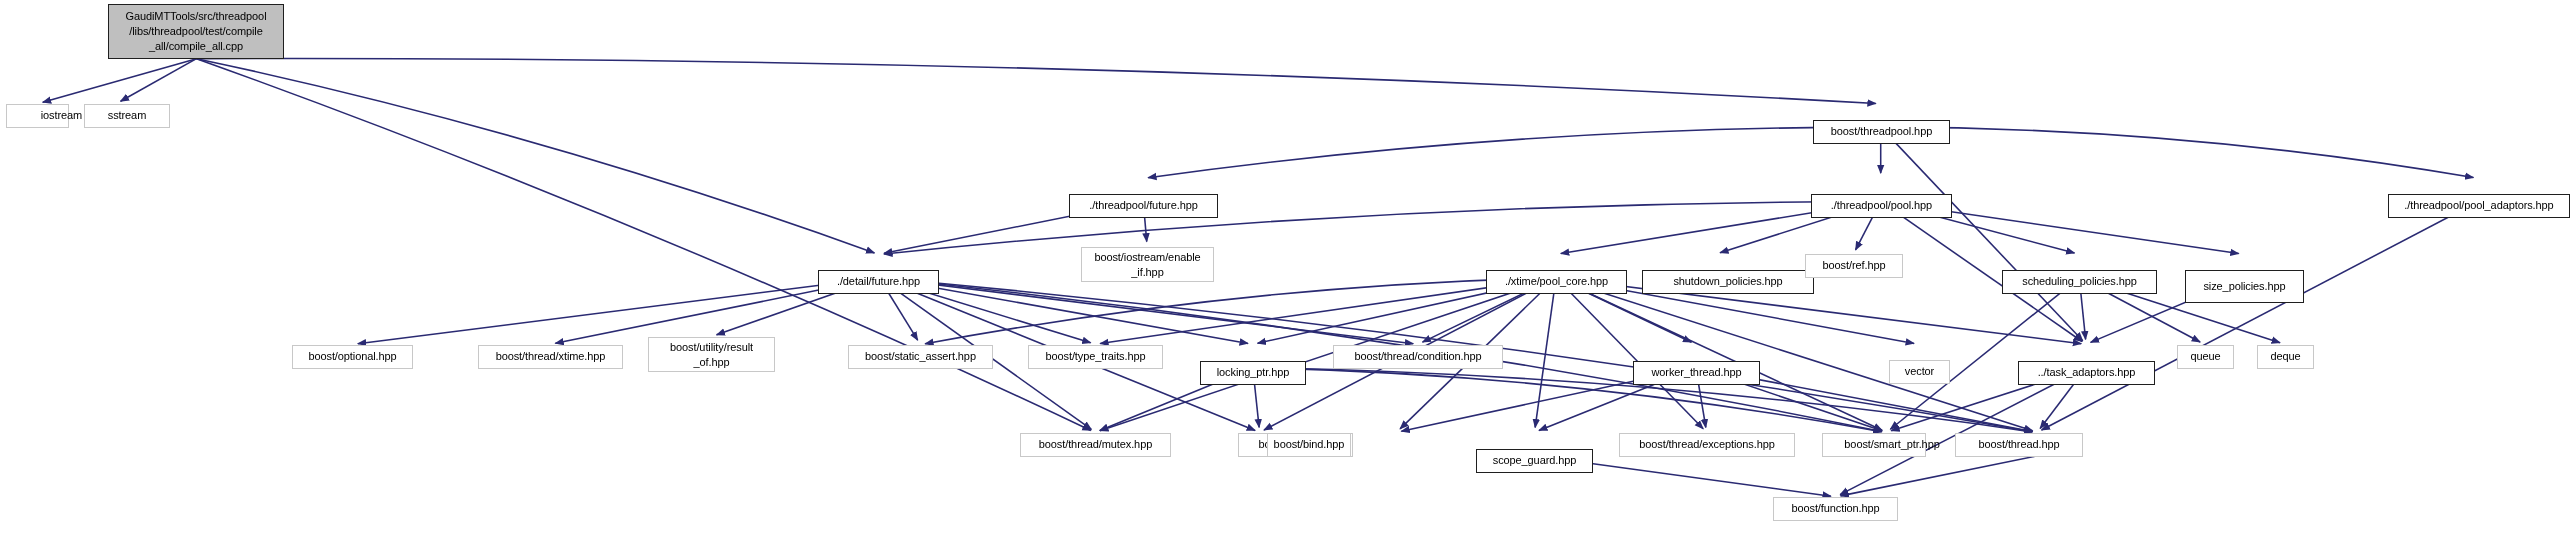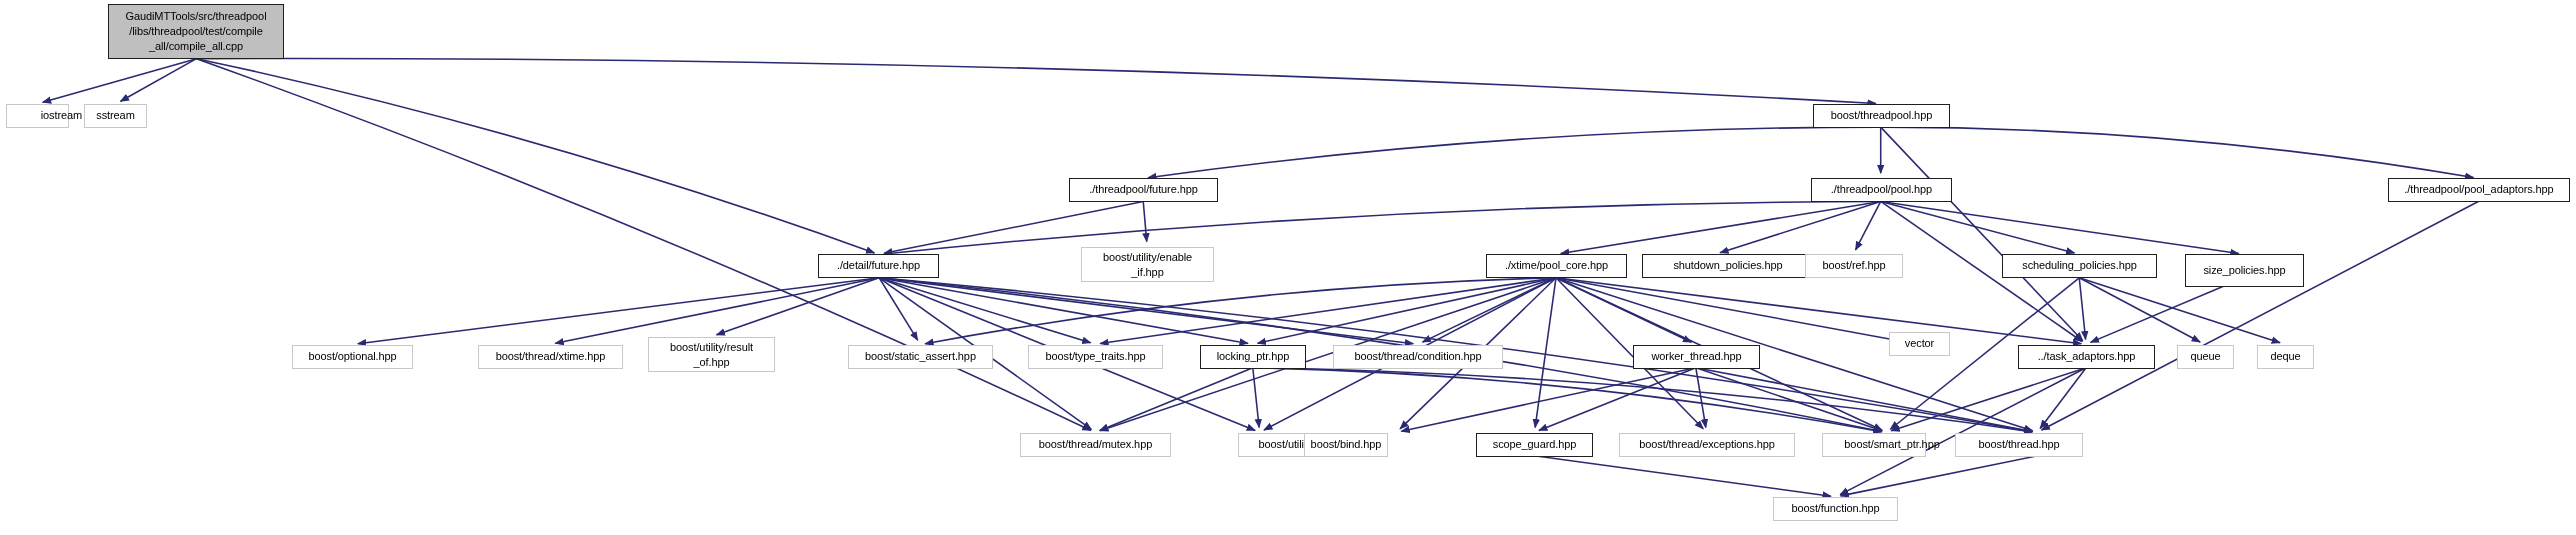--- a/index.html
+++ b/index.html
@@ -21,21 +21,21 @@
     text-align:center;
     font-size:11px;
     line-height:14.7px;
     color:#000000;
     white-space:pre-line;
     background:#ffffff;
     border:1px solid #c8c8c8;
     z-index:3;
     letter-spacing:-0.1px;
   }
-  .node.dark{ border:1.5px solid #1f1f1f; }
+  .node.dark{ border:1.5px solid #1f1f1f;margin-top:16px; }
   .node.root{ background:#bfbfbf; border:1.5px solid #1f1f1f; }
 </style>
 </head>
 <body>
 
 <div id="canvas">
   <svg id="edges" xmlns="http://www.w3.org/2000/svg" viewBox="0 0 2632 547">
       <defs>
         <marker id="arrow" viewBox="0 0 10 10" refX="9" refY="5" markerWidth="6" markerHeight="6" orient="auto-start-reverse">
           <path d="M 0 1 L 10 5 L 0 9 z" fill="#2a2a72"></path>
@@ -102,48 +102,48 @@
       <path d="M 2132 376 Q 2032.378611296386 408.23044928646334 1932.757222592772 440.4608985729267" stroke="#2a2a72" stroke-width="1.6" fill="none" marker-end="url(#arrow)"></path>
       <path d="M 2132 376 Q 2108.5096442199883 407.00726962961494 2085.019288439977 438.01453925922993" stroke="#2a2a72" stroke-width="1.6" fill="none" marker-end="url(#arrow)"></path>
       <path d="M 2132 376 Q 2006.2220079185213 440.85427716701247 1880.4440158370426 505.708554334025" stroke="#2a2a72" stroke-width="1.6" fill="none" marker-end="url(#arrow)"></path>
       <path d="M 1568 466 Q 1719.5229245798891 486.66221698816673 1871.0458491597785 507.3244339763334" stroke="#2a2a72" stroke-width="1.6" fill="none" marker-end="url(#arrow)"></path>
       <path d="M 2082 466 Q 1981.4496051948956 486.50056593113777 1880.8992103897913 507.00113186227554" stroke="#2a2a72" stroke-width="1.6" fill="none" marker-end="url(#arrow)"></path>
     </svg>
 <div class="node root" style="left: 108px; top: 3.9px; width: 176px; height: 55px;">GaudiMTTools/src/threadpool
 /libs/threadpool/test/compile
 _all/compile_all.cpp</div>
     <div class="node" style="left: 5.9px; top: 104px; width: 63px; height: 23.5px; padding-left: 48px;">iostream</div>
-    <div class="node" style="left: 84px; top: 104px; width: 63px; height: 23.5px;">sstream</div>
+    <div class="node" style="left: 84px; top: 104px; width: 86px; height: 23.5px;">sstream</div>
     <div class="node dark" style="left: 1813px; top: 104px; width: 137px; height: 23.5px;">boost/threadpool.hpp</div>
     <div class="node dark" style="left: 1069px; top: 178px; width: 149px; height: 23.5px;">./threadpool/future.hpp</div>
     <div class="node dark" style="left: 1811px; top: 178px; width: 141px; height: 23.5px;">./threadpool/pool.hpp</div>
     <div class="node dark" style="left: 2388px; top: 178px; width: 182px; height: 23.5px;">./threadpool/pool_adaptors.hpp</div>
     <div class="node dark" style="left: 818px; top: 254px; width: 121px; height: 23.5px;">./detail/future.hpp</div>
-    <div class="node" style="left: 1081px; top: 247px; width: 133px; height: 35px;">boost/utility/enable
+    <div class="node" style="left: 1081px; top: 247px; width: 133px; height: 35px;">boost/iostream/enable
 _if.hpp</div>
     <div class="node dark" style="left: 1486px; top: 254px; width: 141px; height: 23.5px;">./xtime/pool_core.hpp</div>
     <div class="node dark" style="left: 1642px; top: 254px; width: 172px; height: 23.5px;">shutdown_policies.hpp</div>
     <div class="node" style="left: 1805px; top: 254px; width: 98px; height: 23.5px;">boost/ref.hpp</div>
     <div class="node dark" style="left: 2002px; top: 254px; width: 155px; height: 23.5px;">scheduling_policies.hpp</div>
     <div class="node dark" style="left: 2185px; top: 254px; width: 119px; height: 33px;">size_policies.hpp</div>
     <div class="node" style="left: 292px; top: 345px; width: 121px; height: 23.5px;">boost/optional.hpp</div>
     <div class="node" style="left: 478px; top: 345px; width: 145px; height: 23.5px;">boost/thread/xtime.hpp</div>
     <div class="node" style="left: 648px; top: 337px; width: 127px; height: 35px;">boost/utility/result
 _of.hpp</div>
     <div class="node" style="left: 848px; top: 345px; width: 145px; height: 23.5px;">boost/static_assert.hpp</div>
     <div class="node" style="left: 1028px; top: 345px; width: 135px; height: 23.5px;">boost/type_traits.hpp</div>
     <div class="node dark" style="left: 1200px; top: 345px; width: 106px; height: 23.5px;">locking_ptr.hpp</div>
     <div class="node" style="left: 1333px; top: 345px; width: 170px; height: 23.5px;">boost/thread/condition.hpp</div>
     <div class="node dark" style="left: 1633px; top: 345px; width: 127px; height: 23.5px;">worker_thread.hpp</div>
-    <div class="node" style="left: 1889px; top: 332px; width: 61px; height: 23.5px;">vector</div>
+    <div class="node" style="left: 1889px; top: 360px; width: 61px; height: 23.5px;">vector</div>
     <div class="node dark" style="left: 2018px; top: 345px; width: 137px; height: 23.5px;">../task_adaptors.hpp</div>
     <div class="node" style="left: 2177px; top: 345px; width: 57px; height: 23.5px;">queue</div>
     <div class="node" style="left: 2257px; top: 345px; width: 57px; height: 23.5px;">deque</div>
     <div class="node" style="left: 1020px; top: 433px; width: 151px; height: 23.5px;">boost/thread/mutex.hpp</div>
     <div class="node" style="left: 1202px; top: 433px; width: 115px; height: 23.5px; margin-left: 36px;">boost/utility.hpp</div>
-    <div class="node" style="left: 1304px; top: 433px; width: 84px; height: 23.5px;">boost/bind.hpp</div>
+    <div class="node" style="left: 1267px; top: 433px; width: 84px; height: 23.5px;">boost/bind.hpp</div>
     <div class="node dark" style="left: 1476px; top: 433px; width: 117px; height: 23.5px;">scope_guard.hpp</div>
     <div class="node" style="left: 1619px; top: 433px; width: 176px; height: 23.5px;">boost/thread/exceptions.hpp</div>
     <div class="node" style="left: 1822px; top: 433px; width: 104px; height: 23.5px; padding-left: 36px;">boost/smart_ptr.hpp</div>
     <div class="node" style="left: 1955px; top: 433px; width: 128px; height: 23.5px; text-align: right;">boost/thread.hpp</div>
     <div class="node" style="left: 1773px; top: 497px; width: 125px; height: 23.5px;">boost/function.hpp</div>
   </div>
 
 
 </body></html>

